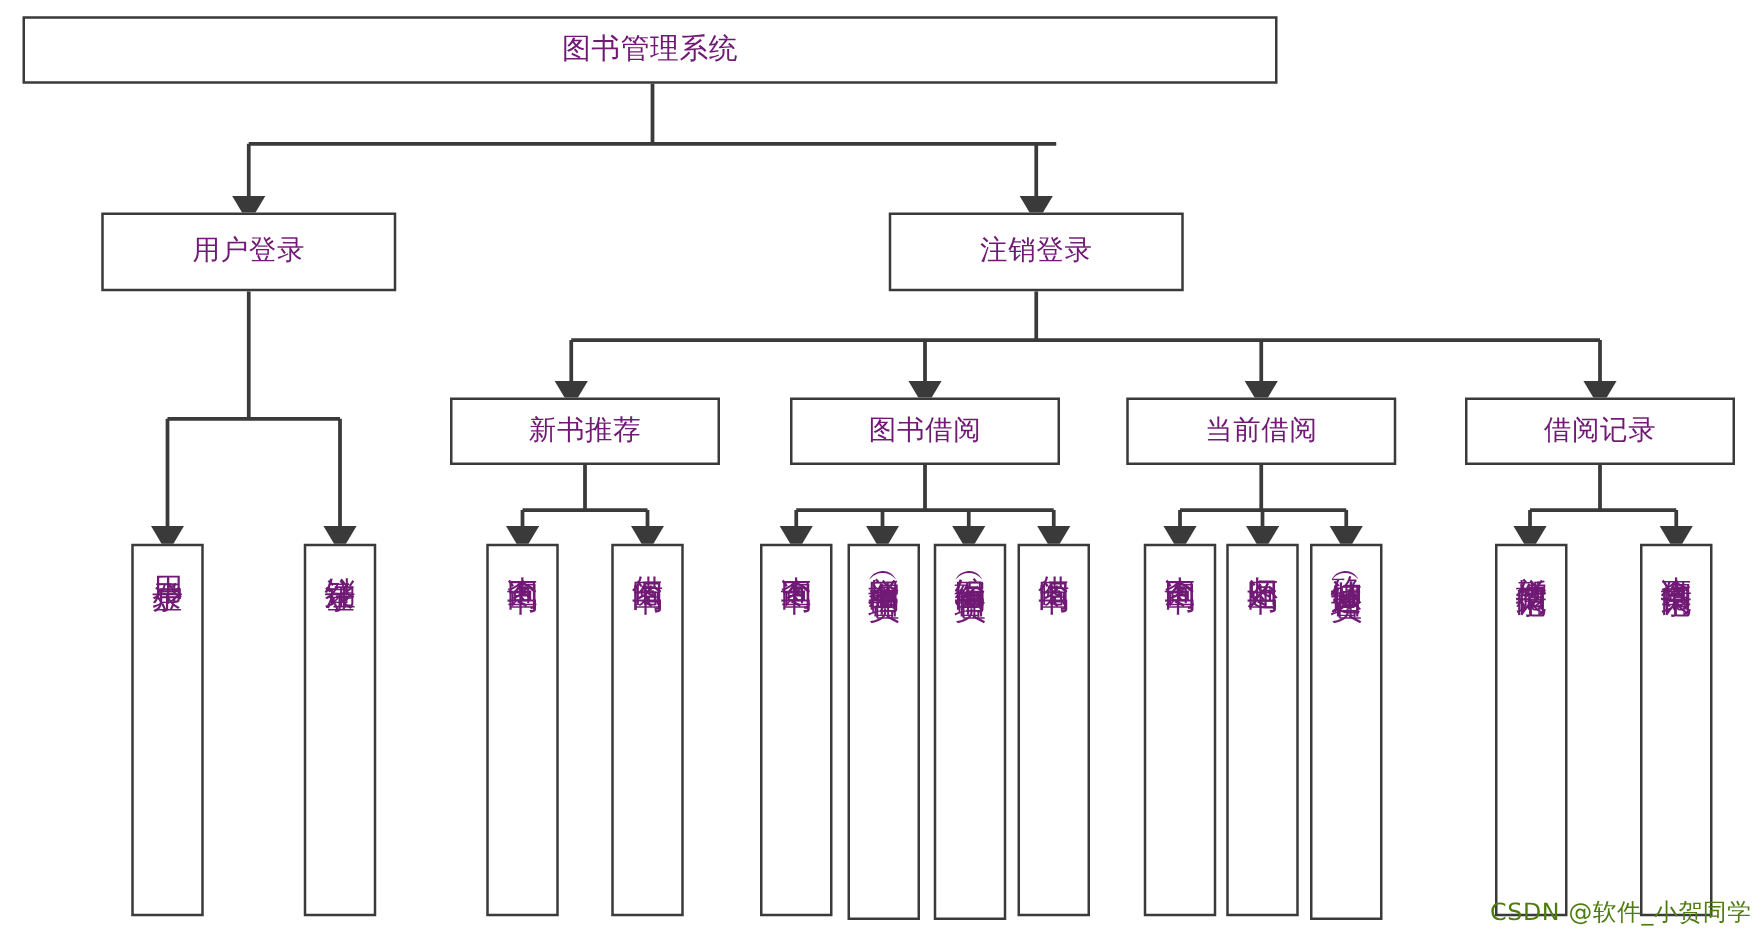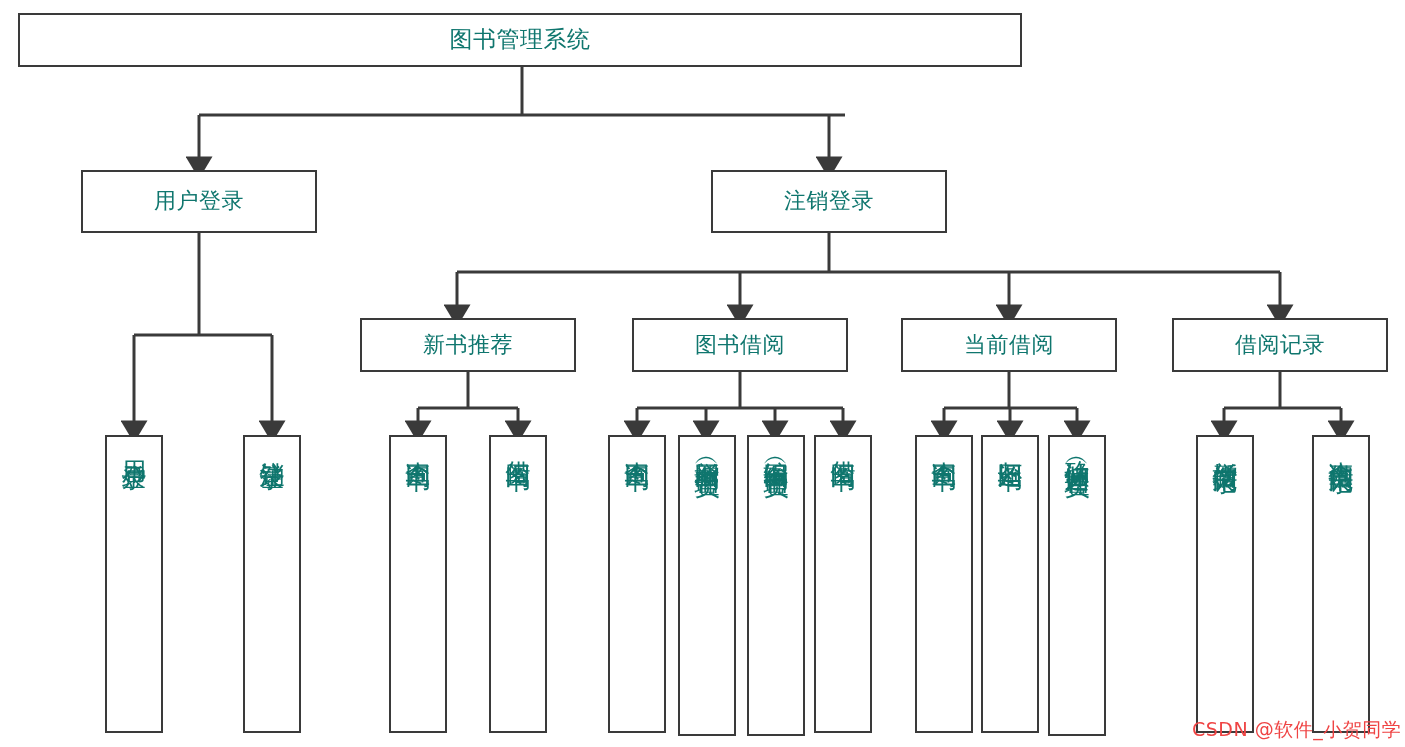--- a/index.html
+++ b/index.html
@@ -29,21 +29,21 @@
   }
   .node {
     position: absolute;
     box-sizing: border-box;
     background: #ffffff;
     border: 2.5px solid #3a3a3a;
     display: flex;
     align-items: center;
     justify-content: center;
     text-align: center;
-    color: #0f766e;
+    color: #701a75;
   }
   .node .label {
     display: block;
     line-height: 1.12;
     letter-spacing: 0.5px;
   }
   .node.horiz .label {
     writing-mode: horizontal-tb;
     font-size: 22px;
   }
@@ -58,21 +58,21 @@
     writing-mode: vertical-rl;
     text-orientation: upright;
     font-size: 25px;
     line-height: 1.0;
     letter-spacing: 2px;
     white-space: nowrap;
   }
   .watermark {
     position: absolute;
     font-size: 19px;
-    color: #ef4444;
+    color: #4d7c0f;
     white-space: nowrap;
     letter-spacing: 0.5px;
   }
 </style>
 </head>
 <body>
 
 <div id="canvas">
 
   <svg class="edges" viewBox="0 0 1405 747" xmlns="http://www.w3.org/2000/svg">

